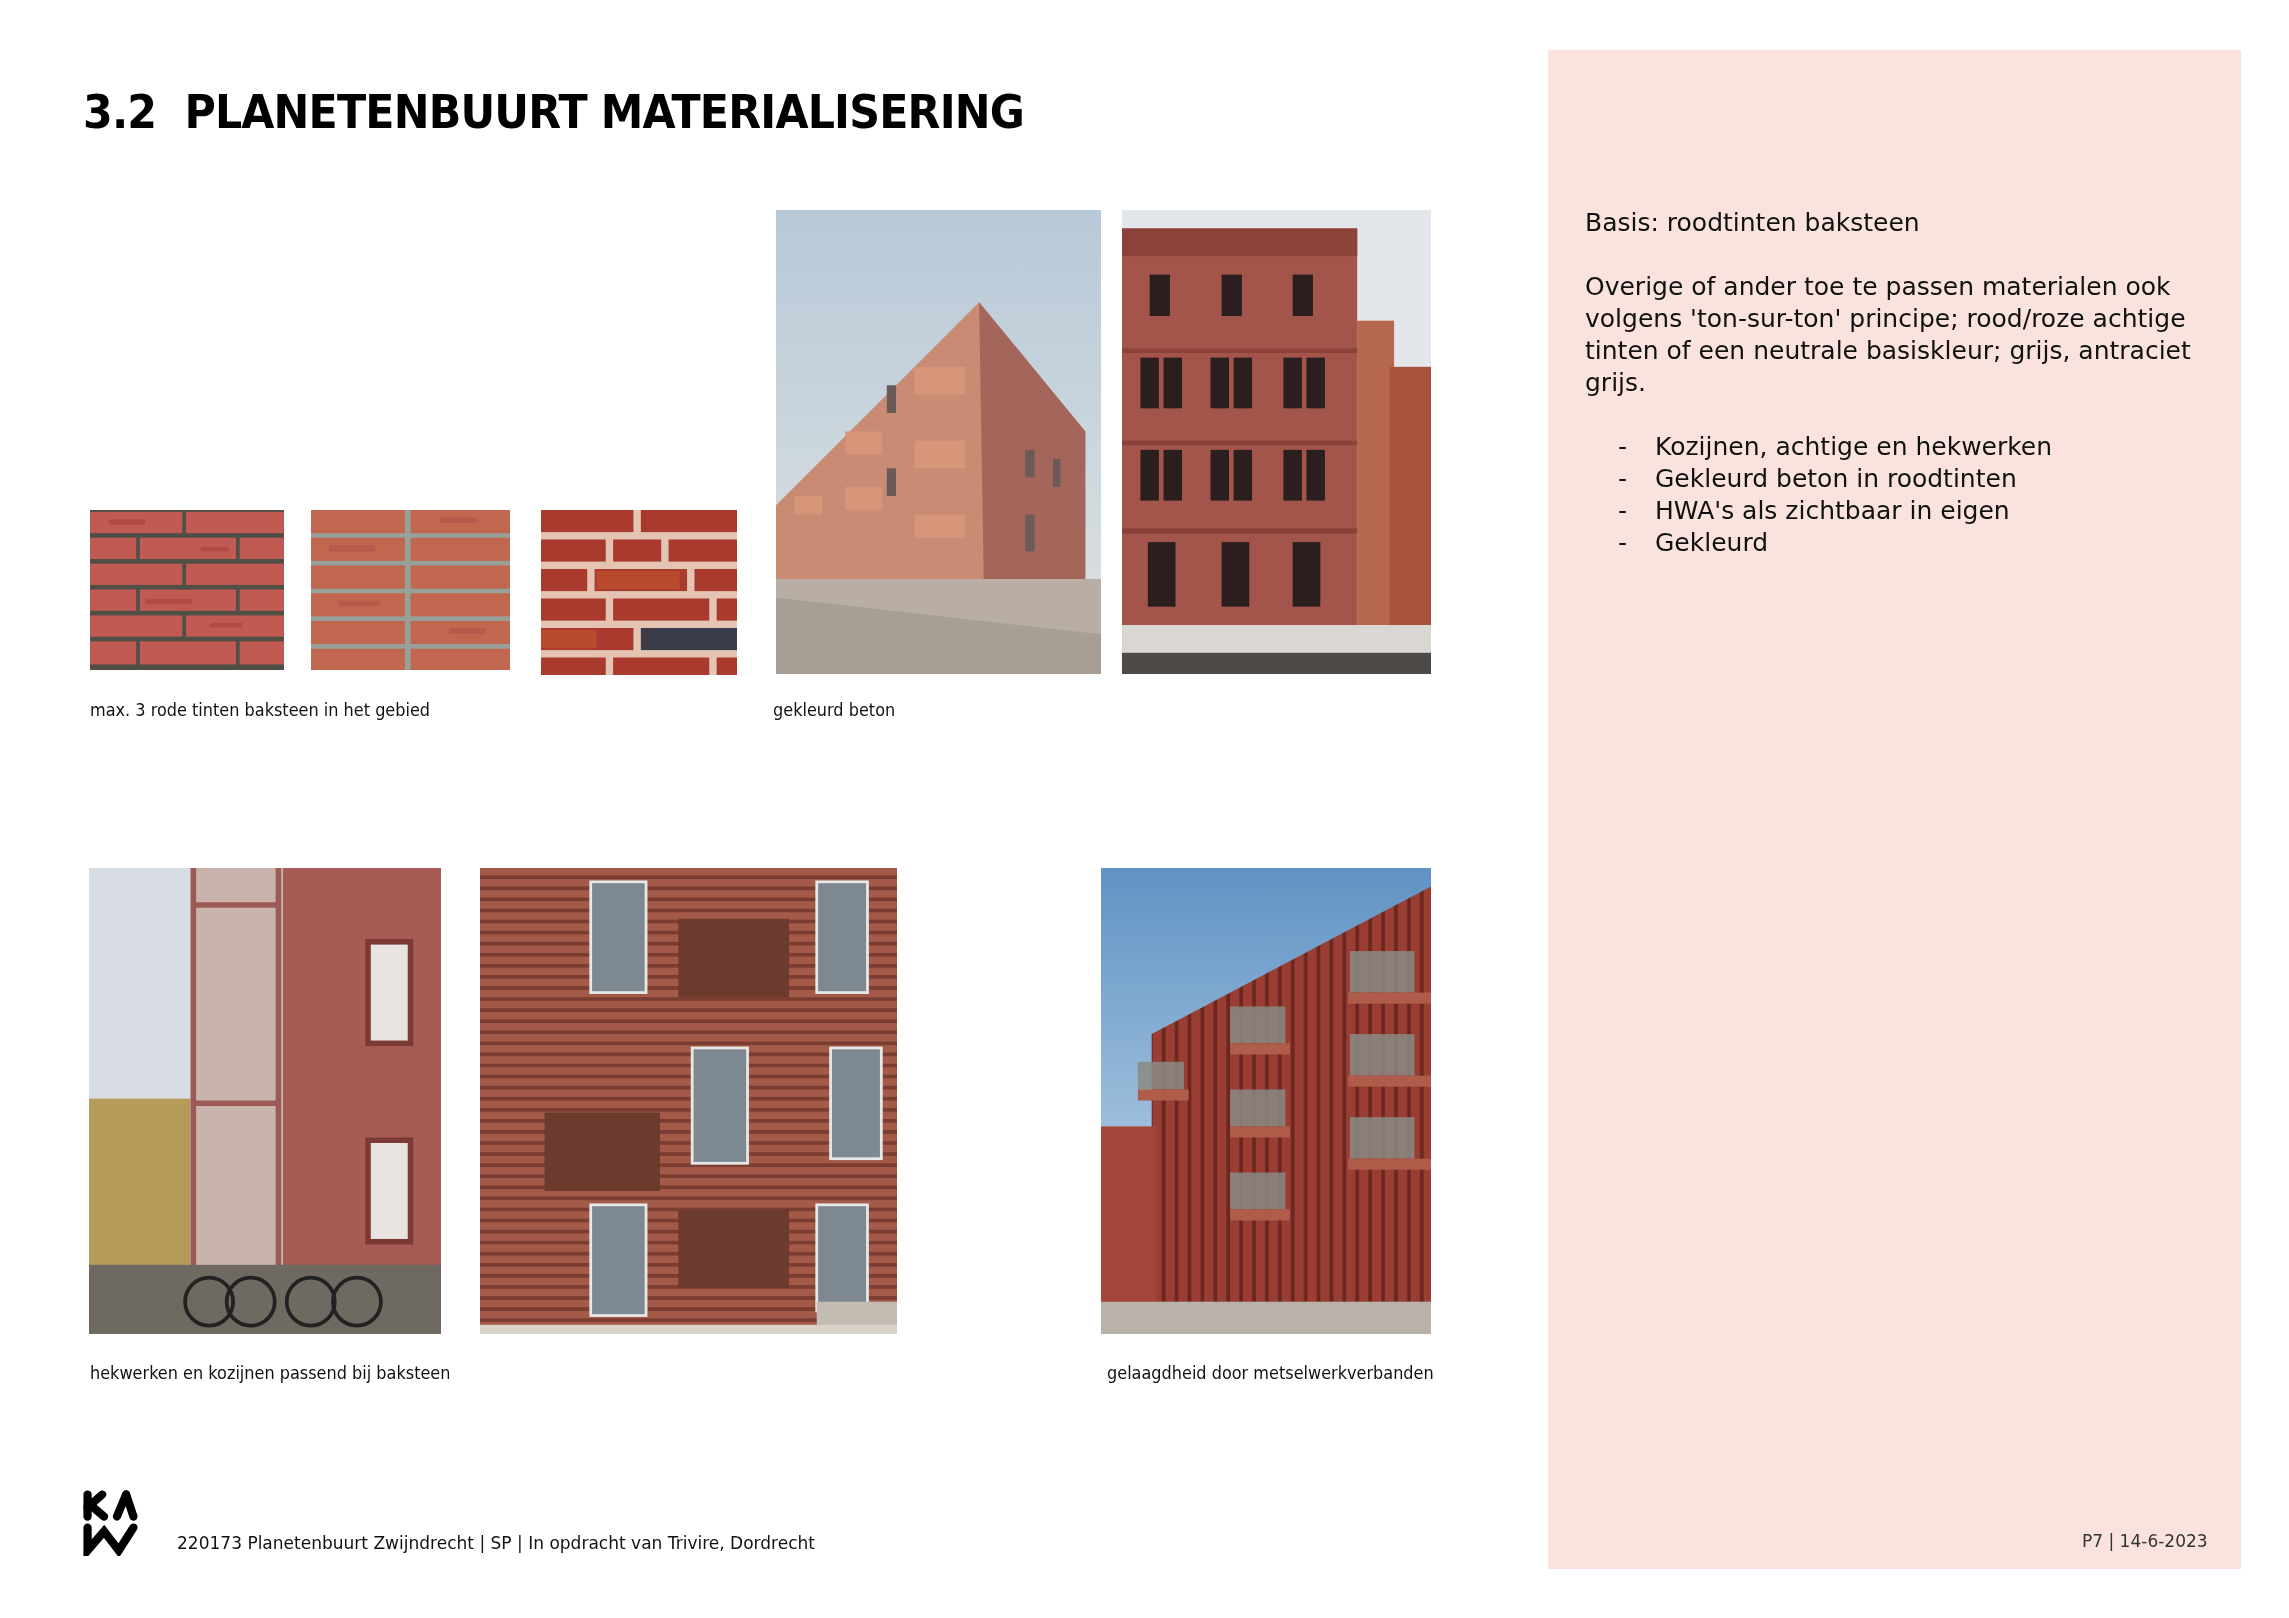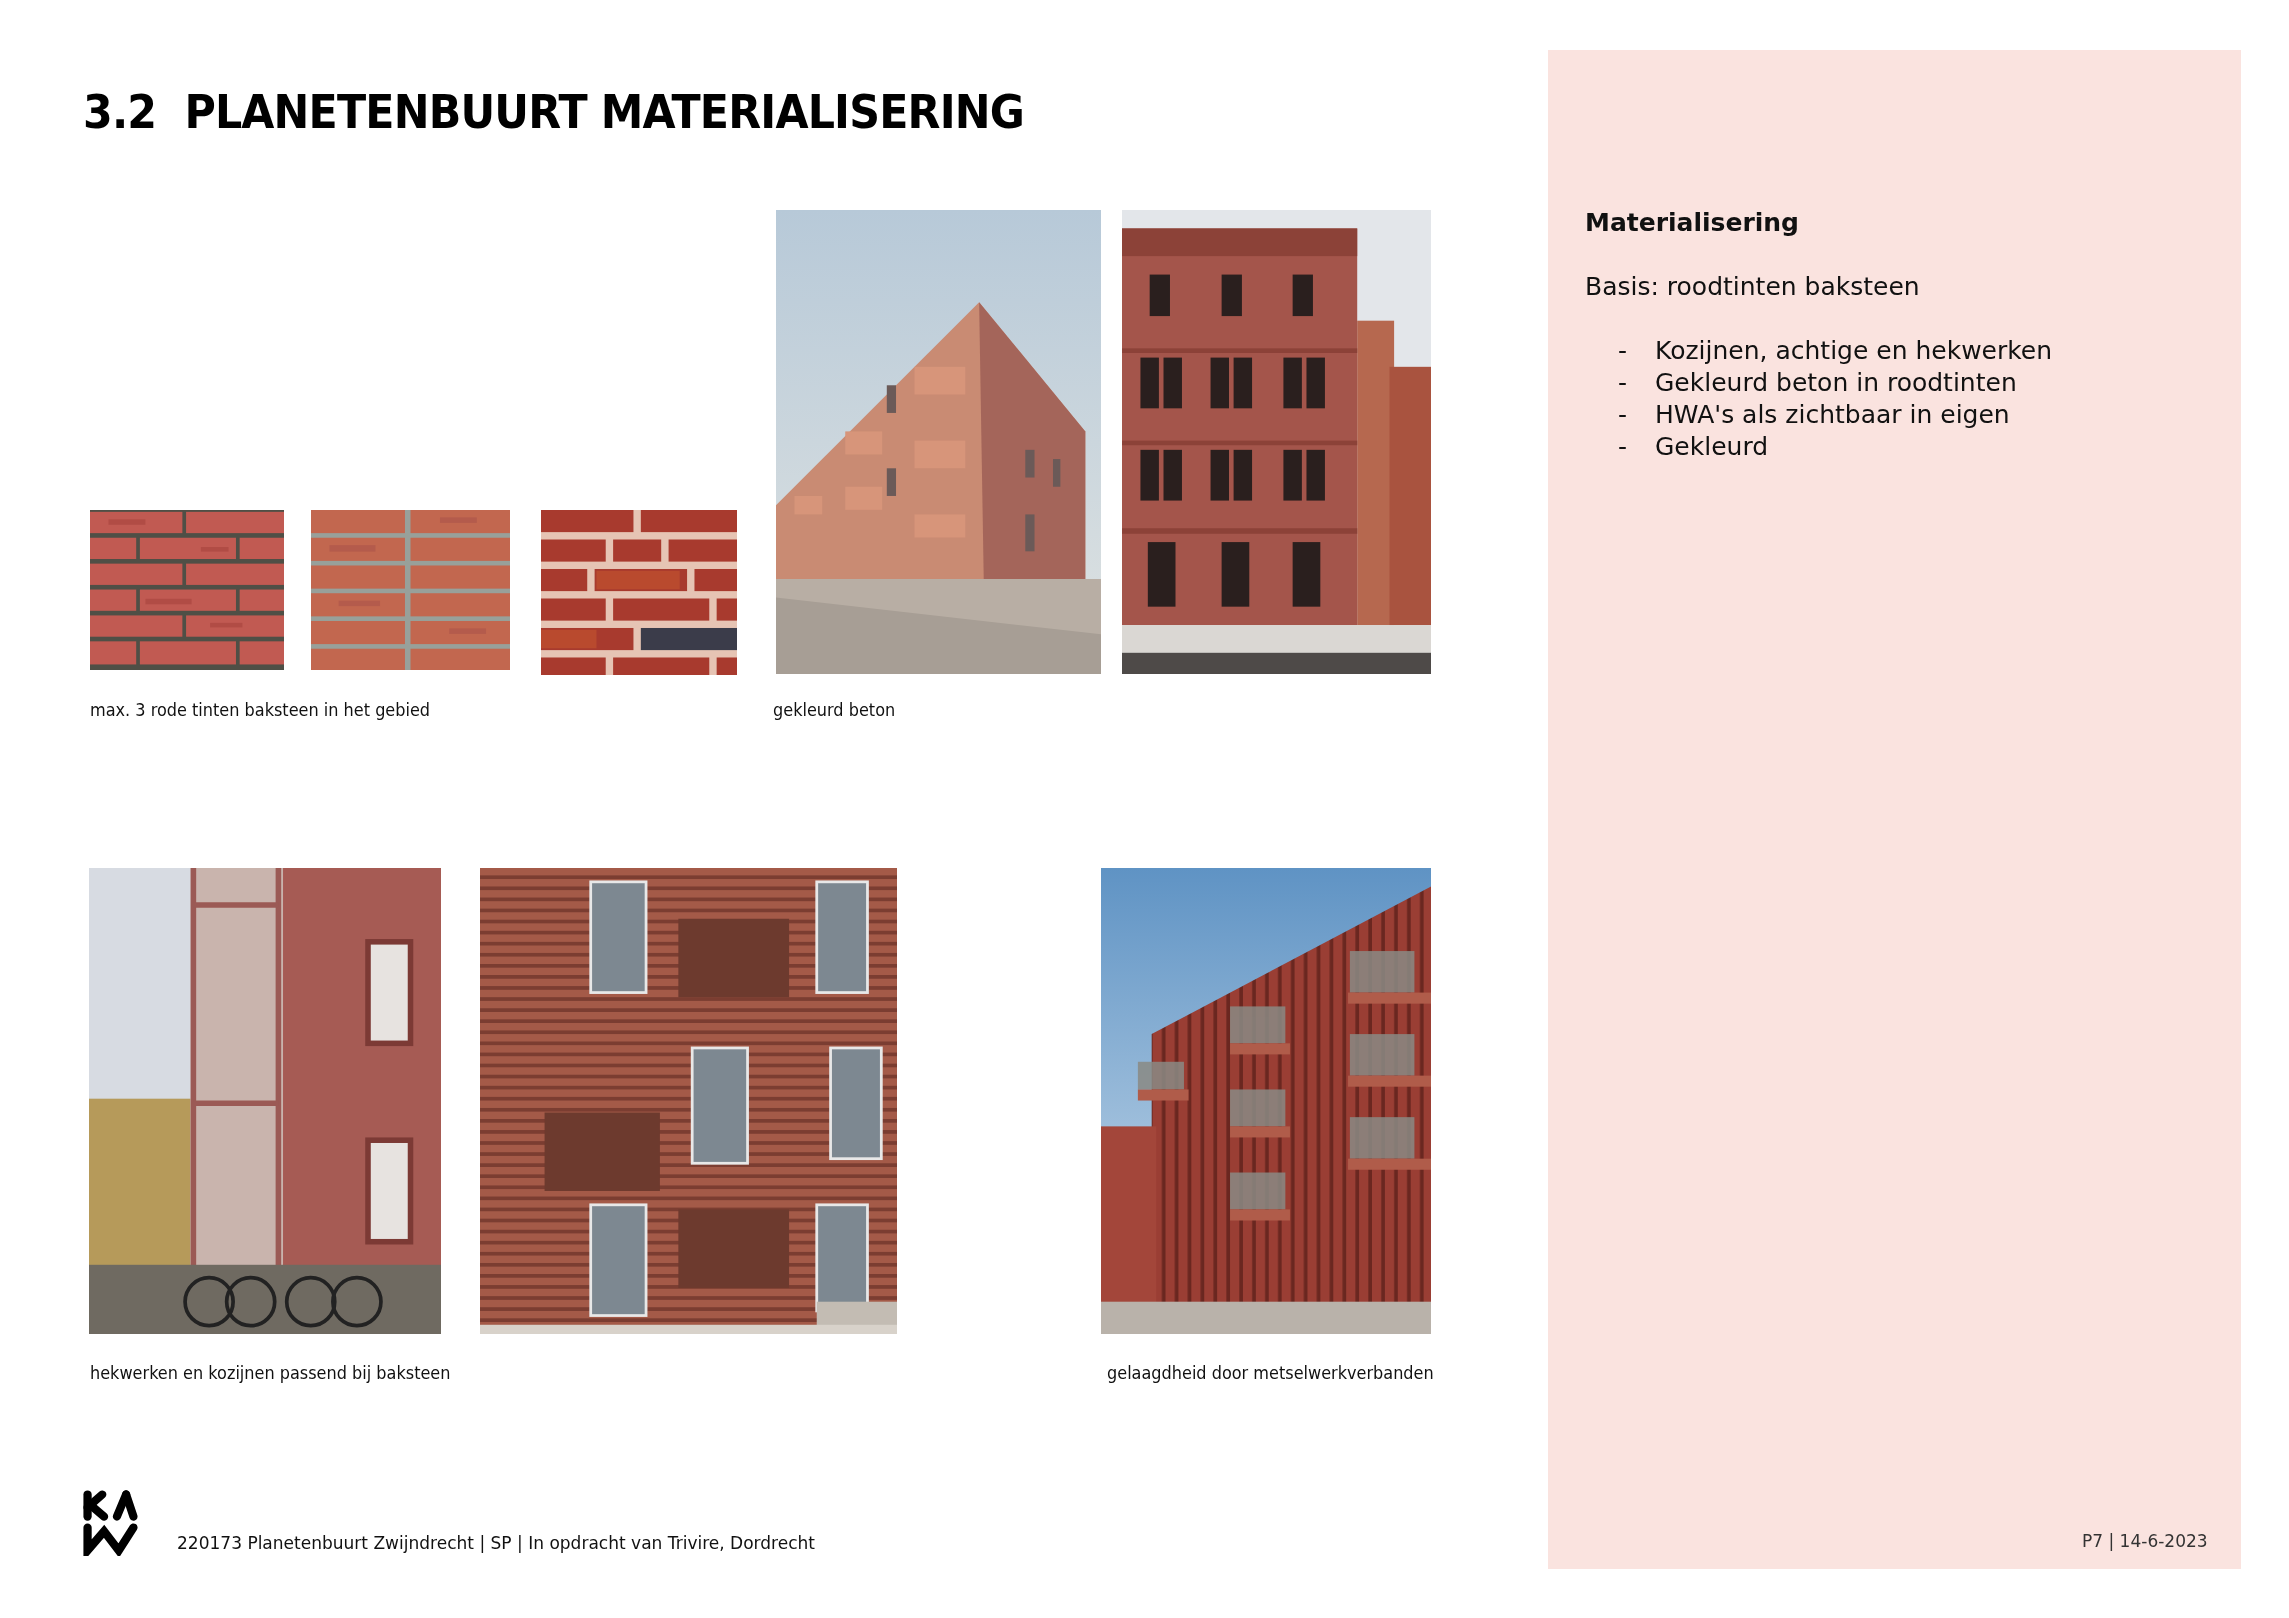--- a/index.html
+++ b/index.html
@@ -281,22 +281,22 @@
         <rect x="140" y="370" width="65" height="12"></rect>
         <rect x="268" y="315" width="90" height="12"></rect>
     </g>
     <rect x="0" y="470" width="358" height="35" fill="#b9b2aa"></rect>
   </svg>
 </div>
 <div class="abs caption" style="left:1107px;top:1363px;">gelaagdheid door metselwerkverbanden</div>
 
 <div class="abs panel">
   <div class="panel-content">
-    <p class="ttl">Materialisering</p>
     <p>Basis: roodtinten baksteen</p>
+    <p>Overige of ander toe te passen materialen ook volgens 'ton-sur-ton' principe; rood/roze achtige tinten of een neutrale basiskleur; grijs, antraciet grijs.</p>
     <ul>
       <li>
           <span class="dash">-</span>
           <span>Kozijnen, achtige en hekwerken</span>
         </li>
       <li>
           <span class="dash">-</span>
           <span>Gekleurd beton in roodtinten</span>
         </li>
       <li>

